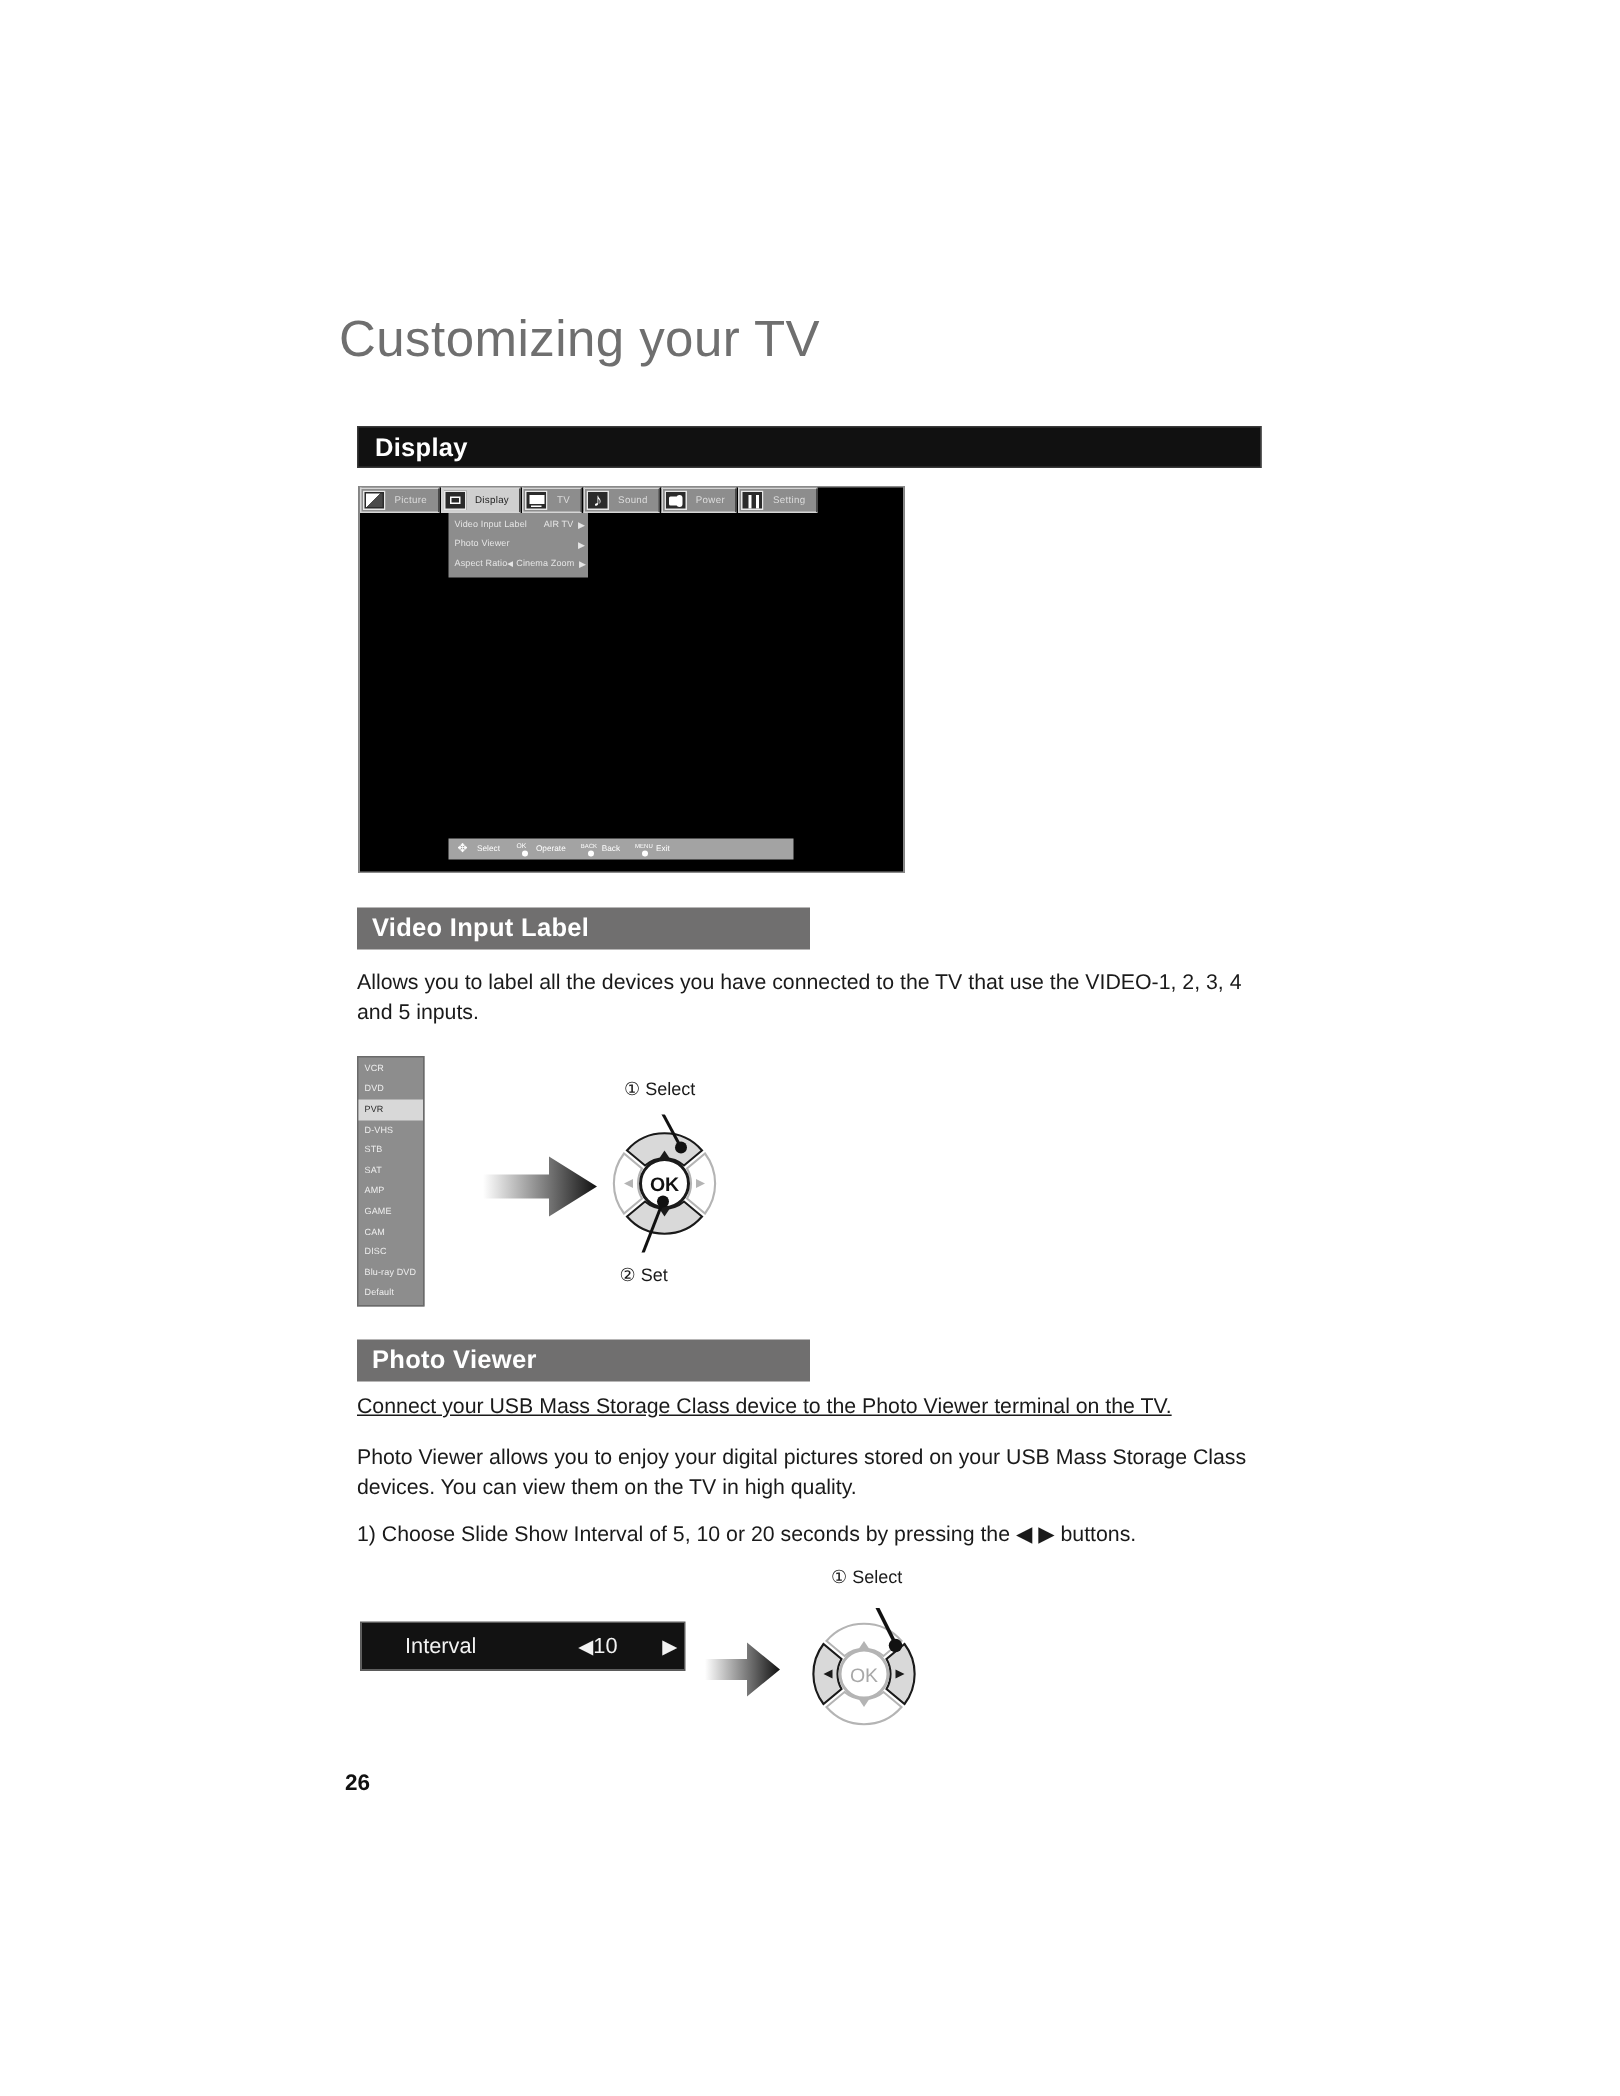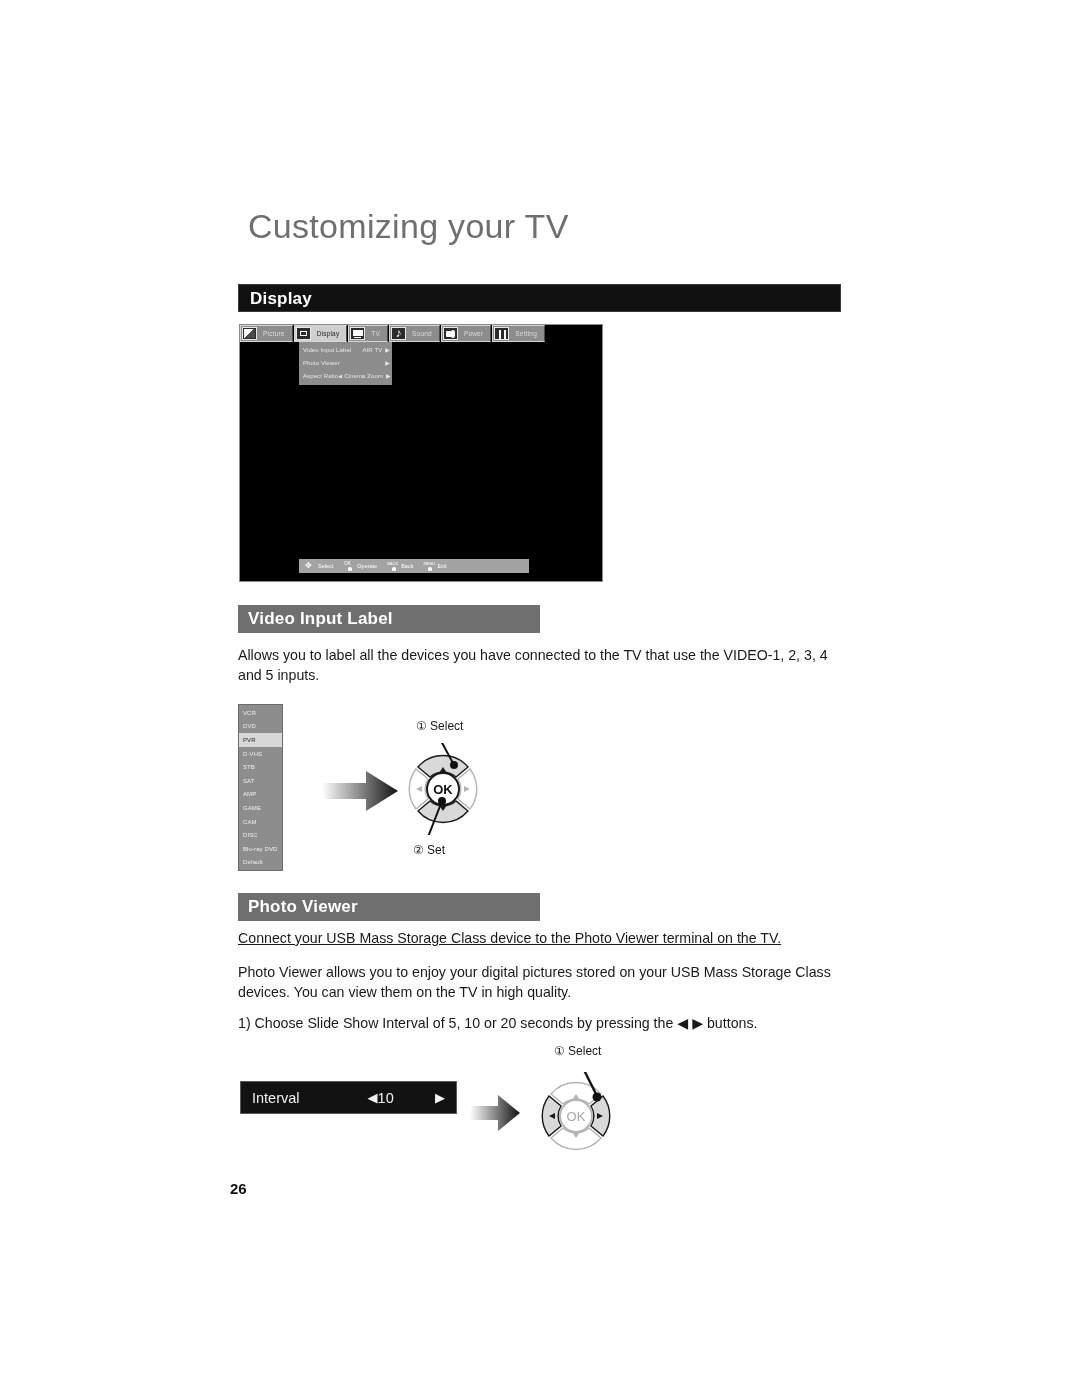--- a/index.html
+++ b/index.html
@@ -12,21 +12,21 @@
     height: 1397px;
     position: relative;
     font-family: "Liberation Sans", sans-serif;
     color: #1a1a1a;
     overflow: hidden;
   }
 
   
   #page-title {
     position: absolute;
-    left: 248px;
+    left: 226px;
     top: 207px;
     font-size: 34px;
     font-weight: 400;
     color: #6f6f6f;
     letter-spacing: 0.3px;
     white-space: nowrap;
   }
 
   
   #display-header {
@@ -347,21 +347,21 @@
     padding-left: 11px;
     font-size: 14.5px;
     color: #141414;
     box-sizing: border-box;
   }
   #thumbnail-panel .tp-row-dark {
     height: 31px;
     background: #121212;
     display: flex;
     align-items: center;
-    padding: 0 11px;
+    padding: 0 29px;
     font-size: 14.5px;
     color: #f2f2f2;
     box-sizing: border-box;
   }
   #thumbnail-panel .tp-name { flex: 0 0 auto; }
   #thumbnail-panel .tp-sp1 { width: 68px; flex: 0 0 auto; }
   #thumbnail-panel .tp-caret { font-size: 13px; flex: 0 0 auto; }
   #thumbnail-panel .tp-val  { width: 46px; flex: 0 0 auto; }
   #thumbnail-panel .tp-sp2 { flex: 1 1 auto; }
 

